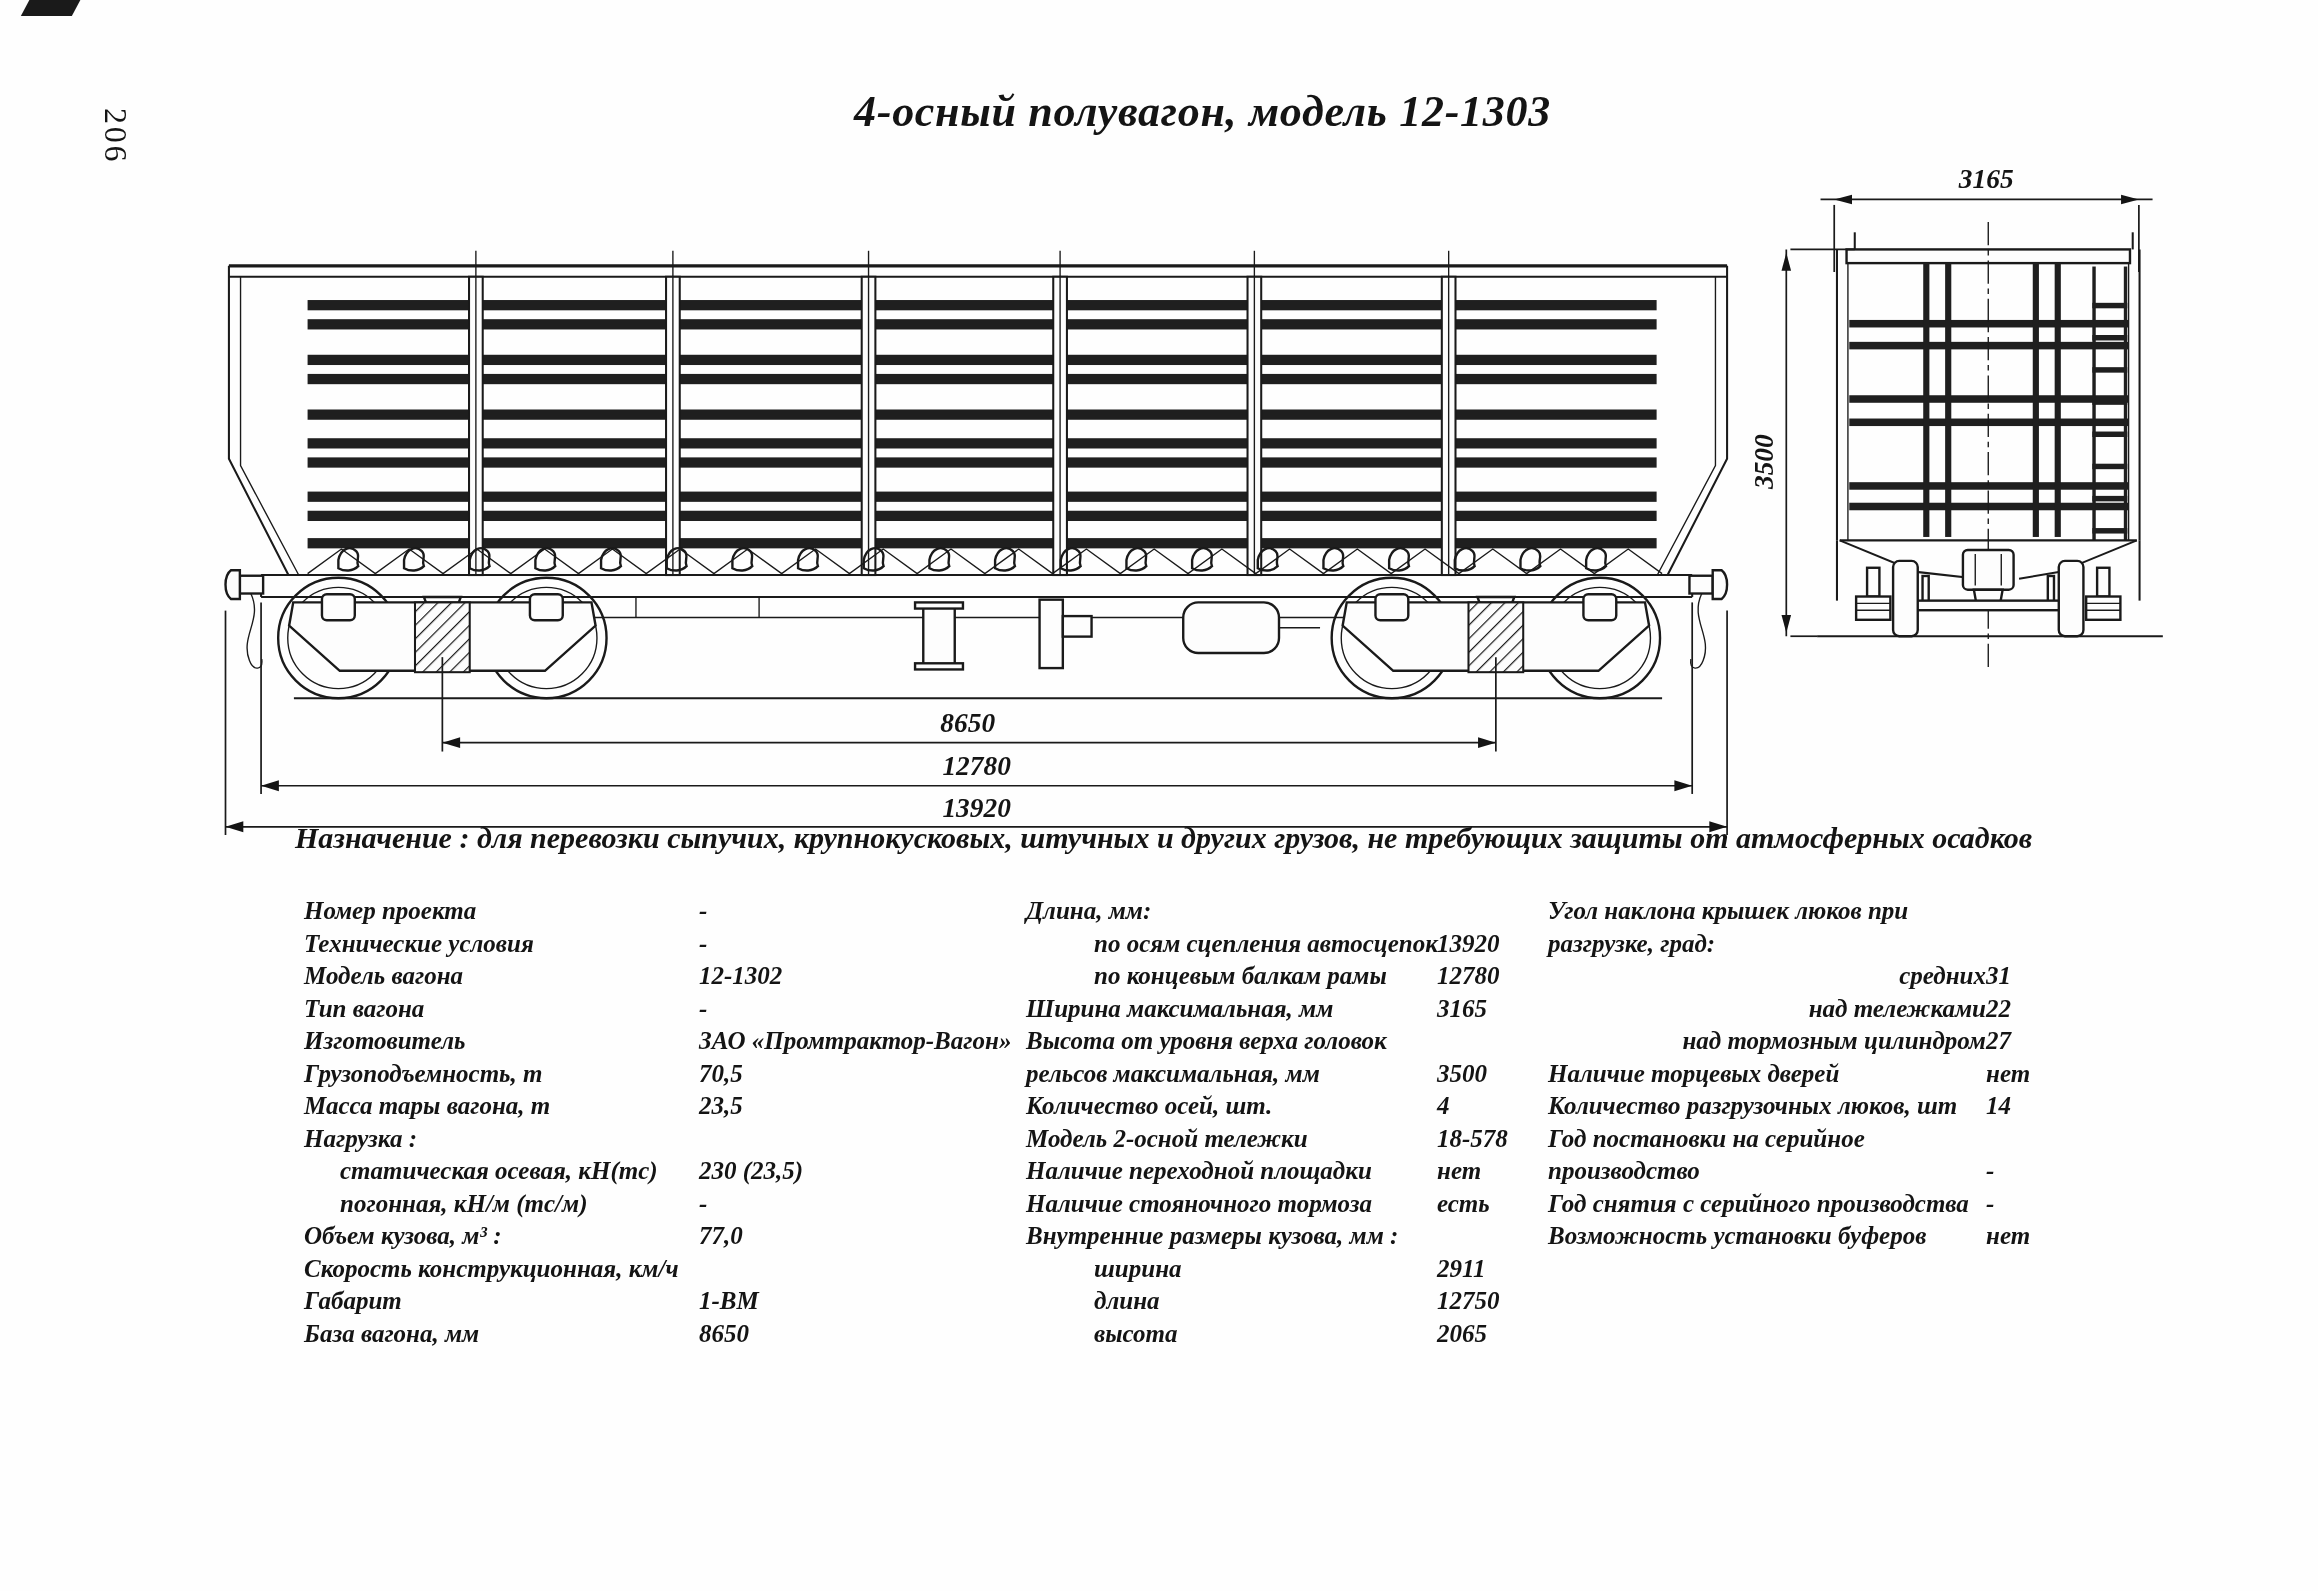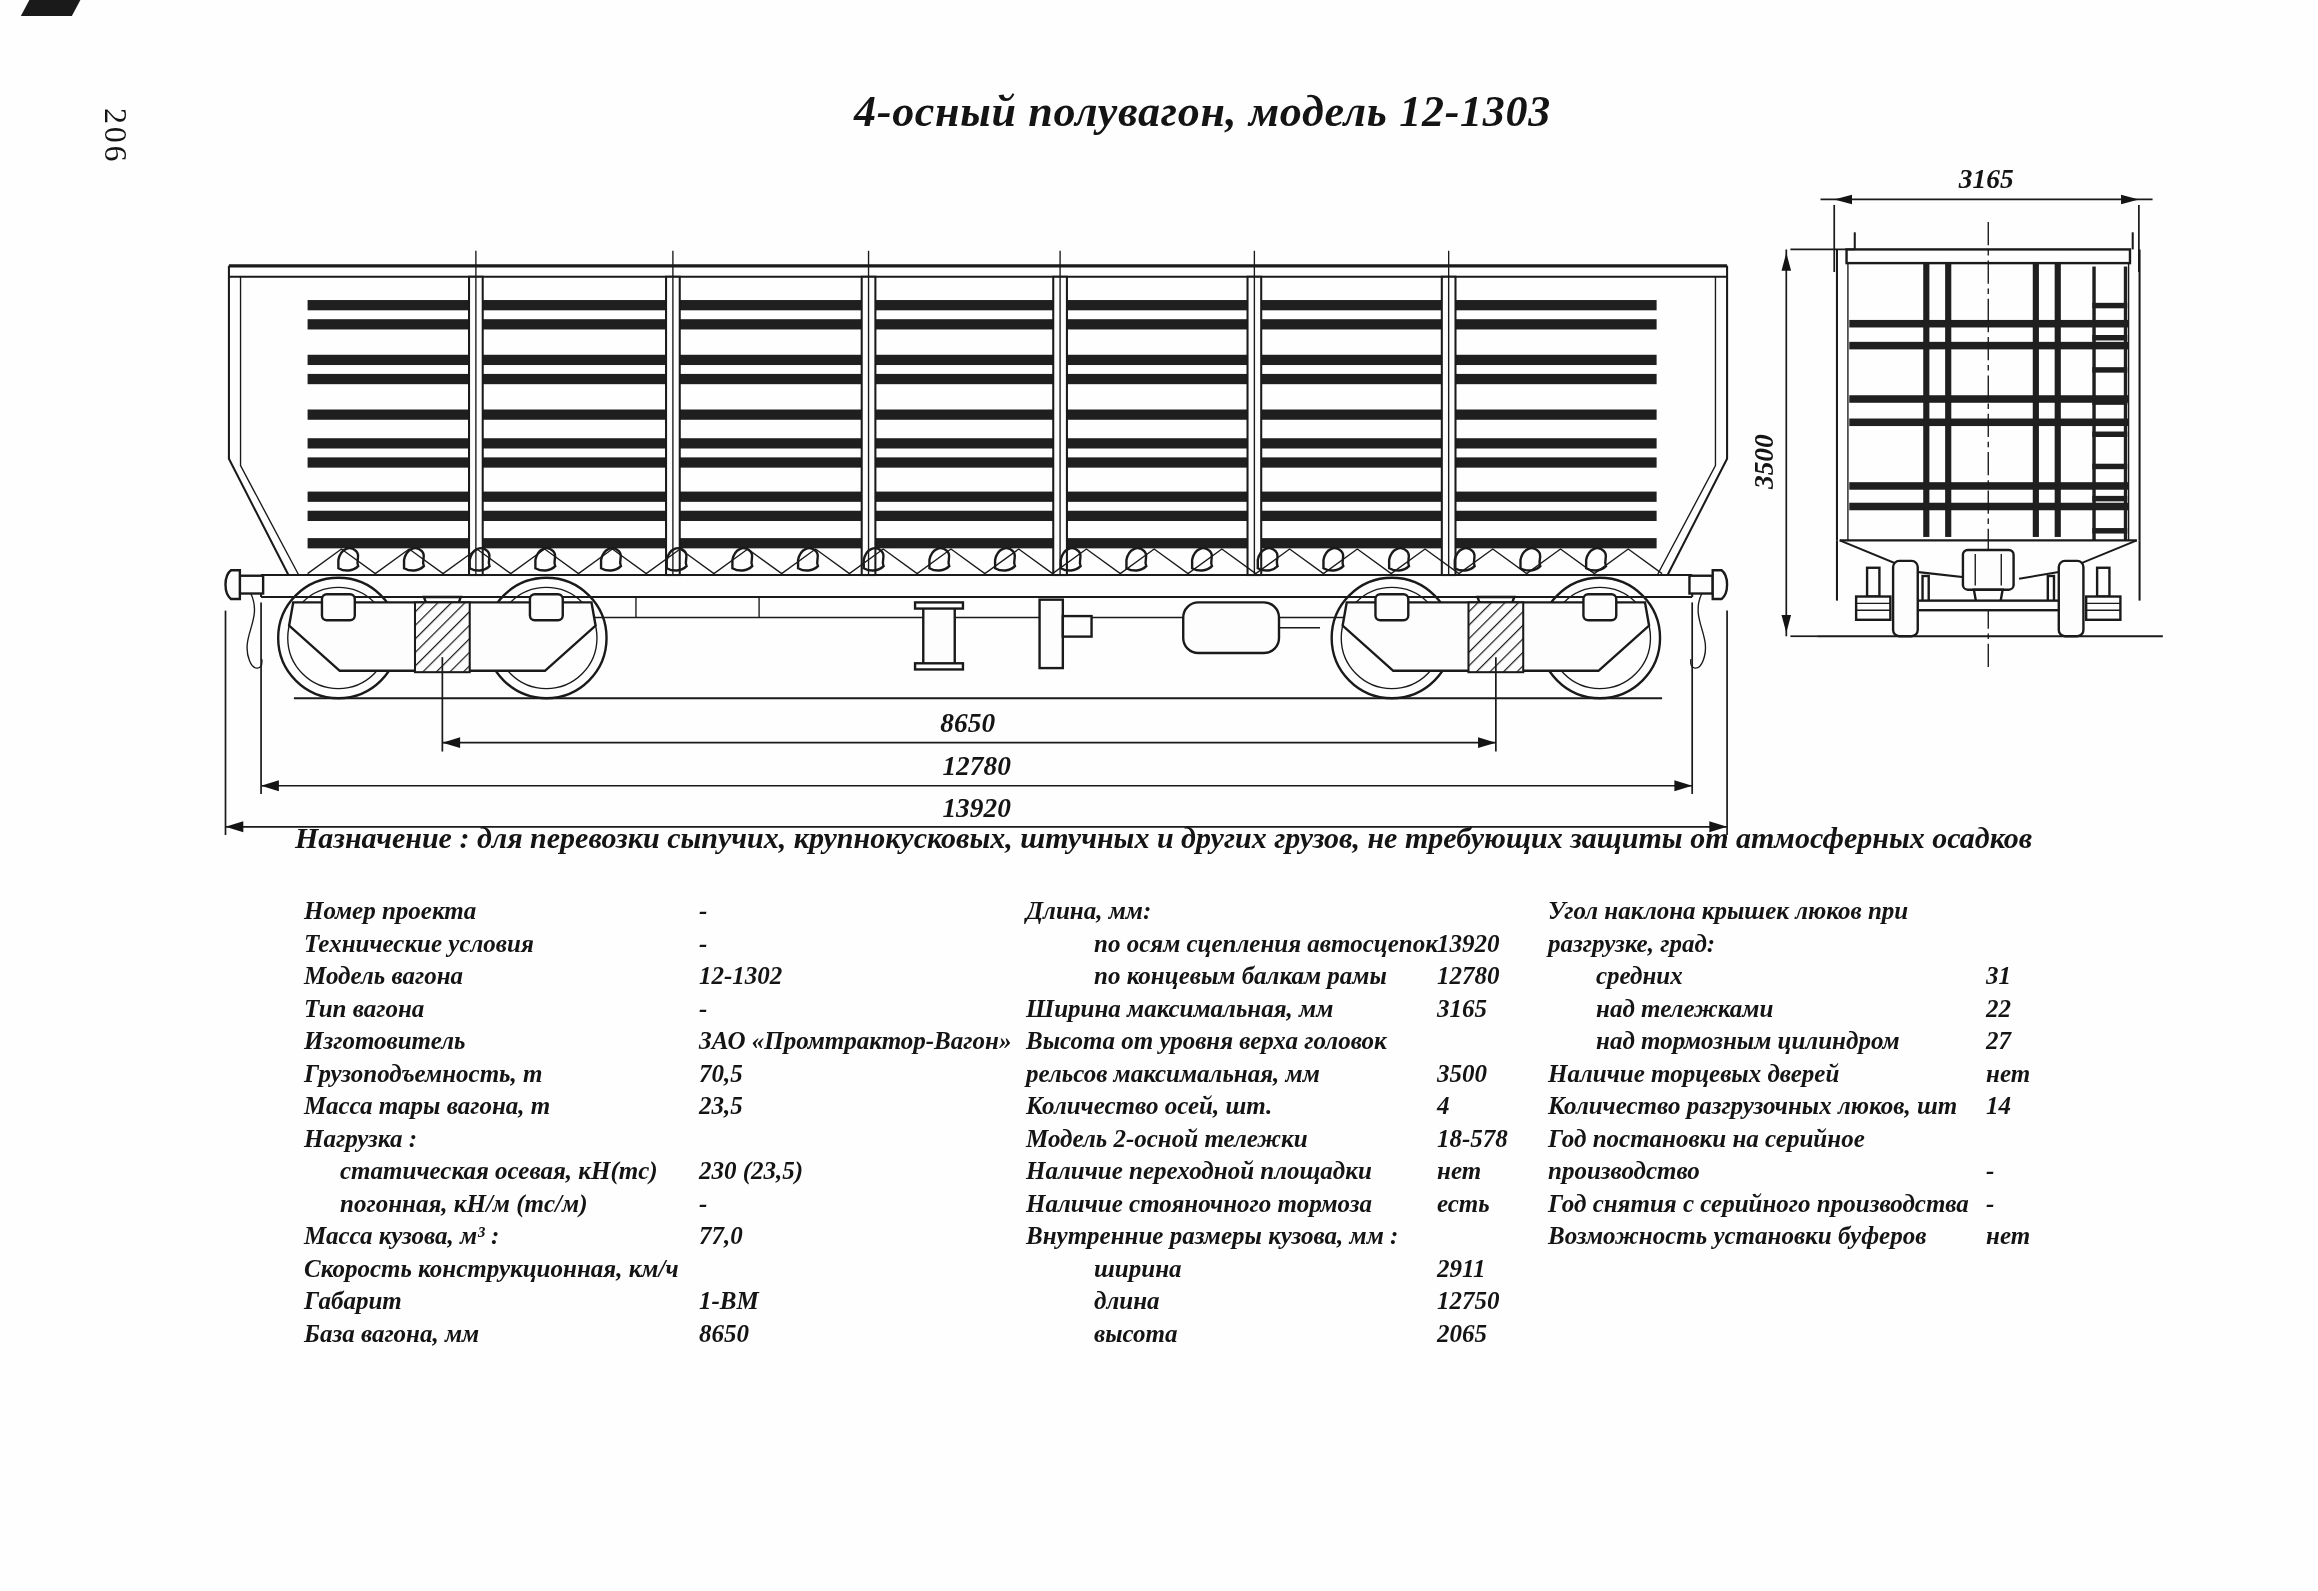--- a/index.html
+++ b/index.html
@@ -21,21 +21,21 @@
   .spec-col{position:absolute;list-style:none;margin:8px;padding:0;
         font-size:25px;font-style:italic;font-weight:bold;line-height:32.5px;}
   #col1{left:296px;top:887px;width:725px;--lw:395px;}
   #col2{left:1018px;top:887px;width:547px;--lw:411px;}
   #col3{left:1540px;top:887px;width:725px;--lw:438px;}
   .spec-row{display:grid;grid-template-columns:var(--lw) auto;}
   .spec-label{white-space:nowrap;}
   .spec-value{white-space:nowrap;}
   #col1 .indent{padding-left:36px;}
   #col2 .indent{padding-left:68px;}
-  #col3 .indent{padding-left:48px;}
+  #col3 .indent{padding-left:48px;text-align:right;}
 
   
   svg line,svg path,svg polyline,svg circle{stroke:#1a1a1a;fill:none;stroke-width:3.5;}
   svg .thin{stroke-width:2;}
   svg .med{stroke-width:3;}
   svg .thick{stroke-width:5;}
   svg .dim{stroke-width:2.5;}
   svg .dashdot{stroke-width:2;stroke-dasharray:34 7 8 7;}
   svg .arrow{fill:#141414;stroke:none;}
   svg .dimtext{font:italic 700 40px "Liberation Serif","DejaVu Serif",serif;fill:#141414;stroke:none;}
@@ -331,21 +331,21 @@
         </li>
         <li class="spec-row">
           <span class="spec-label indent">статическая осевая, кН(тс)</span>
           <span class="spec-value">230 (23,5)</span>
         </li>
         <li class="spec-row">
           <span class="spec-label indent">погонная, кН/м (тс/м)</span>
           <span class="spec-value">-</span>
         </li>
         <li class="spec-row">
-          <span class="spec-label">Масса кузова, м³ :</span>
+          <span class="spec-label">Объем кузова, м³ :</span>
           <span class="spec-value">77,0</span>
         </li>
         <li class="spec-row">
           <span class="spec-label">Скорость конструкционная, км/ч</span>
           <span class="spec-value"></span>
         </li>
         <li class="spec-row">
           <span class="spec-label">Габарит</span>
           <span class="spec-value">1-ВМ</span>
         </li>

